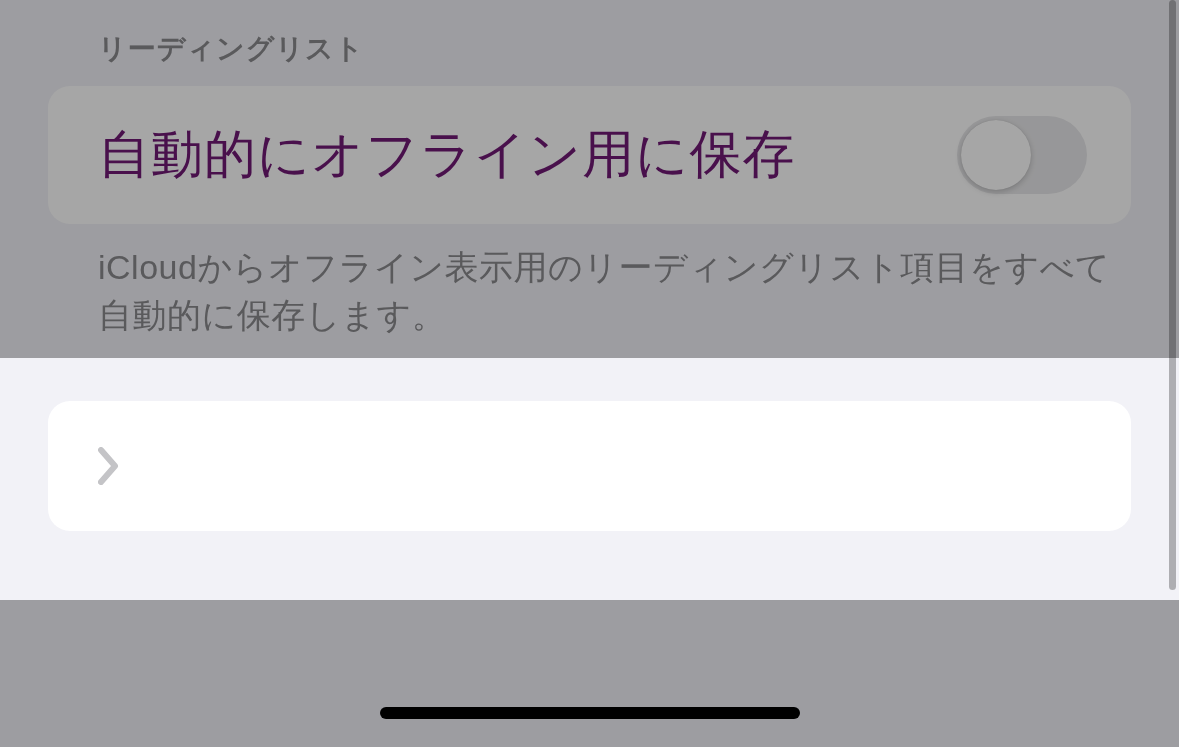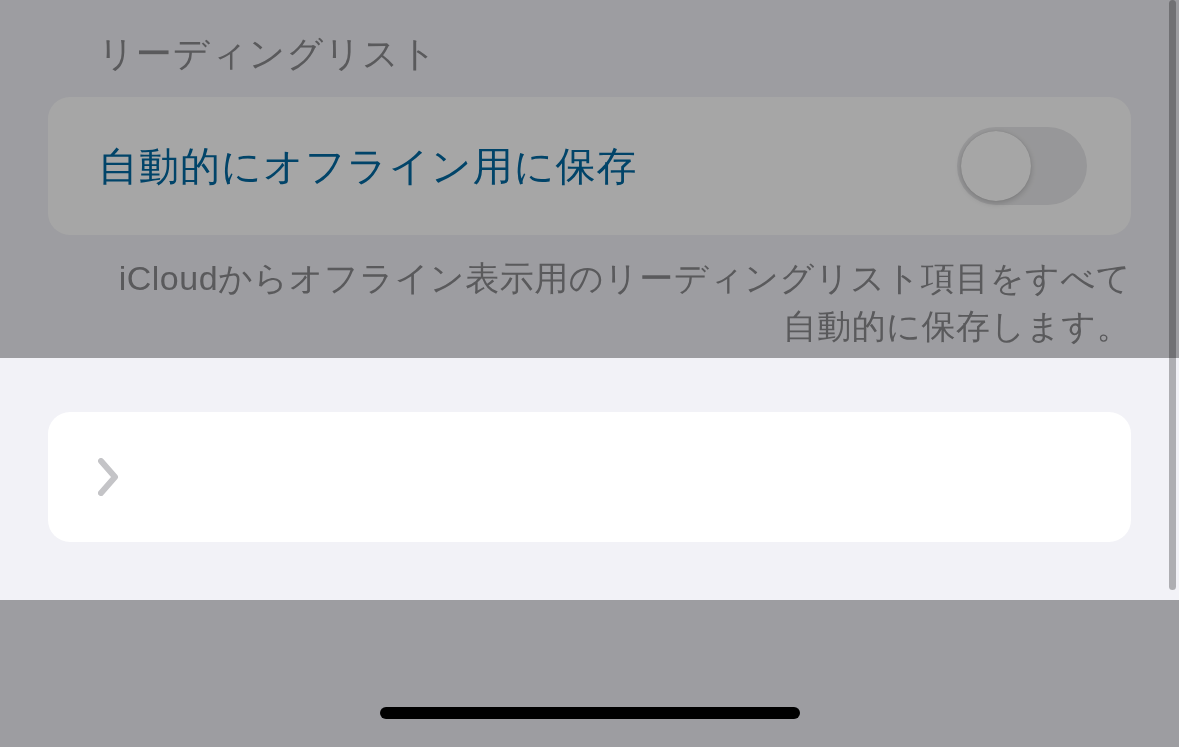--- a/index.html
+++ b/index.html
@@ -42,44 +42,44 @@
     .content {
       position: absolute;
       top: 0;
       left: 0;
       right: 0;
       bottom: 0;
     }
 
     .section-header {
       padding: 30px 48px 18px 98px;
-      font-size: 36px;
+      font-size: 28px;
       color: #8a8a8e;
-      font-weight: 400;
+      font-weight: 700;
       letter-spacing: 1px;
     }
 
     .cell-group {
       margin: 0 48px;
       background: #ffffff;
       border-radius: 22px;
       overflow: hidden;
     }
 
     .cell {
       display: flex;
       align-items: center;
       justify-content: space-between;
       padding: 30px 44px 30px 50px;
       min-height: 130px;
     }
 
     .cell-label {
-      font-size: 40px;
-      color: #0369a1;
+      font-size: 52px;
+      color: #701a75;
       font-weight: 400;
       letter-spacing: 1px;
     }
 
     .switch {
       width: 130px;
       height: 78px;
       background: #e9e9eb;
       border-radius: 39px;
       position: relative;
@@ -97,21 +97,20 @@
       box-shadow: 0 2px 6px rgba(0, 0, 0, 0.2), 0 0 1px rgba(0,0,0,0.15);
     }
 
     .footer-text {
       padding: 20px 48px 20px 98px;
       font-size: 34px;
       color: #8a8a8e;
       line-height: 1.4;
       font-weight: 400;
       letter-spacing: 0.5px;
-      text-align: right;
     }
 
     .highlight-section {
       padding-top: 42px;
       background: #f2f2f7;
     }
 
     .chevron {
       flex-shrink: 0;
       display: flex;

